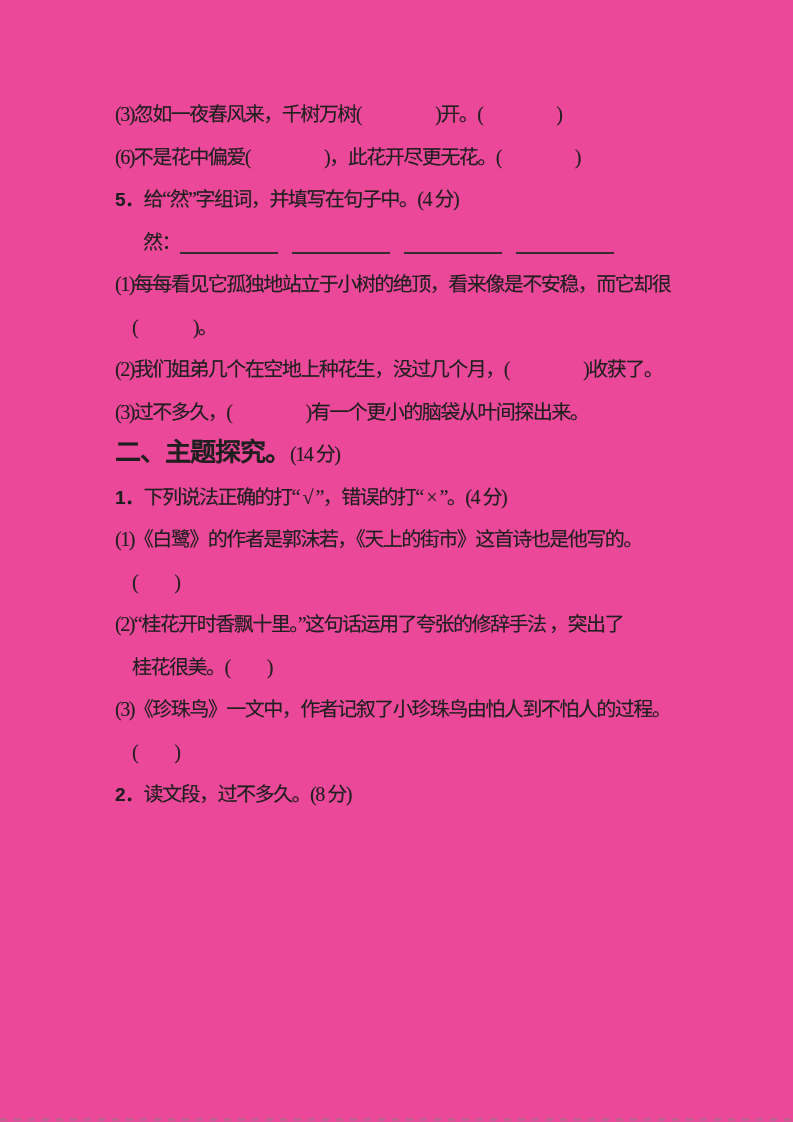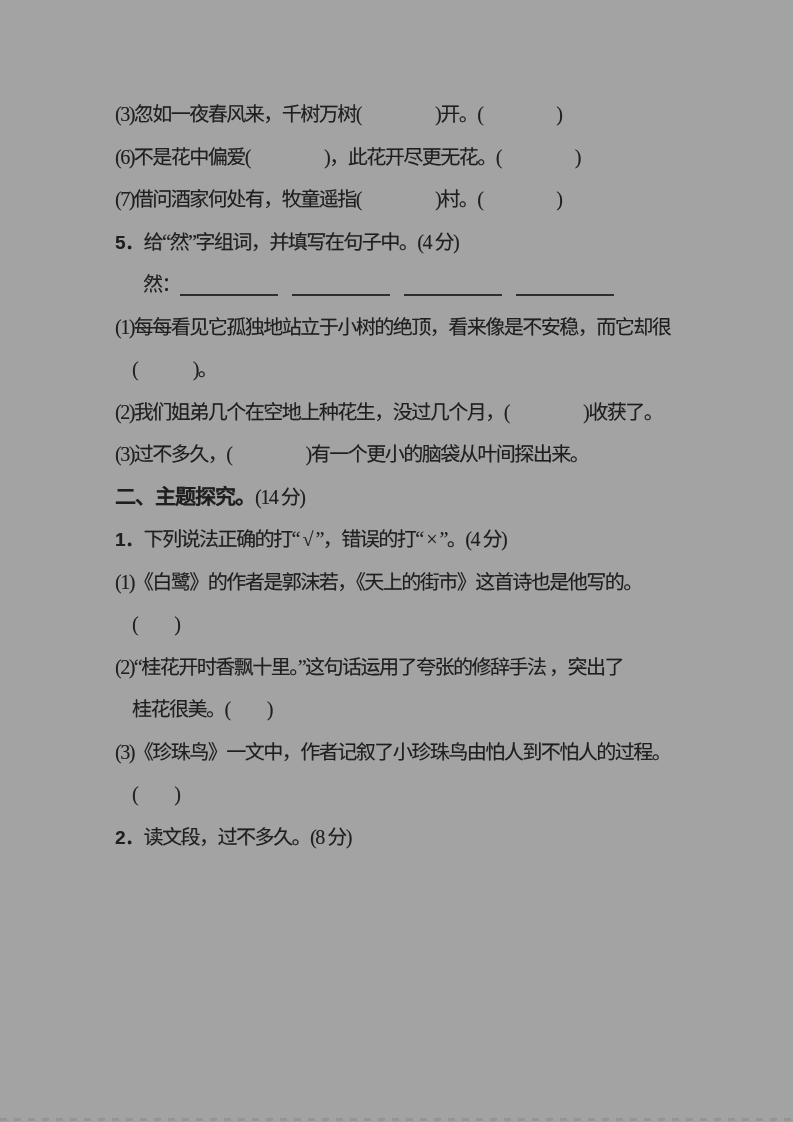--- a/index.html
+++ b/index.html
@@ -2,21 +2,21 @@
 <html lang="zh-CN"><head>
 <meta charset="utf-8">
 <style>
   html, body { margin: 0; padding: 0; }
   body { background: #ffffff; }
 
   .page {
     position: relative;
     width: 793px;
     height: 1122px;
-    background: #a3a3a3;
+    background: #ec4899;
     overflow: hidden;
     font-family: "Liberation Serif", "DejaVu Serif", serif;
     color: #1f1f1f;
   }
 
   .doc {
     position: absolute;
     left: 115px;
     top: 93px;
     width: 640px;
@@ -37,21 +37,21 @@
   .qnum {
     font-family: "Liberation Sans", "DejaVu Sans", sans-serif;
     font-weight: 700;
     font-size: 19px;
     letter-spacing: -0.5px;
   }
 
   .head-b {
     font-family: Liberation Mono, monospace;
     font-weight: 700;
-    font-size: 21px;
+    font-size: 26px;
     letter-spacing: -1px;
   }
 
   .blank-line {
     display: inline-block;
     width: 98px;
     height: 26px;
     border-bottom: 2px solid #2e2e2e;
     margin-right: 14px;
     vertical-align: -5px;
@@ -66,21 +66,20 @@
   }
 </style>
 </head>
 <body>
 
 <div class="page">
   <div class="doc">
 
     <div class="line">(3)忽如一夜春风来，千树万树(　　　　)开。(　　　　)</div>
     <div class="line">(6)不是花中偏爱(　　　　)，此花开尽更无花。(　　　　)</div>
-    <div class="line">(7)借问酒家何处有，牧童遥指(　　　　)村。(　　　　)</div>
 
     <div class="line"><span class="qnum">5．</span><span>给“然”字组词，并填写在句子中。</span><span>(4 分)</span></div>
 
     <div class="line g-indent"><span>然：</span><span class="blank-line"></span><span class="blank-line"></span><span class="blank-line"></span><span class="blank-line"></span></div>
 
     <div class="line">(1)每每看见它孤独地站立于小树的绝顶，看来像是不安稳，而它却很</div>
     <div class="line hang">(　　　)。</div>
     <div class="line">(2)我们姐弟几个在空地上种花生，没过几个月，(　　　　)收获了。</div>
     <div class="line">(3)过不多久，(　　　　)有一个更小的脑袋从叶间探出来。</div>
 

